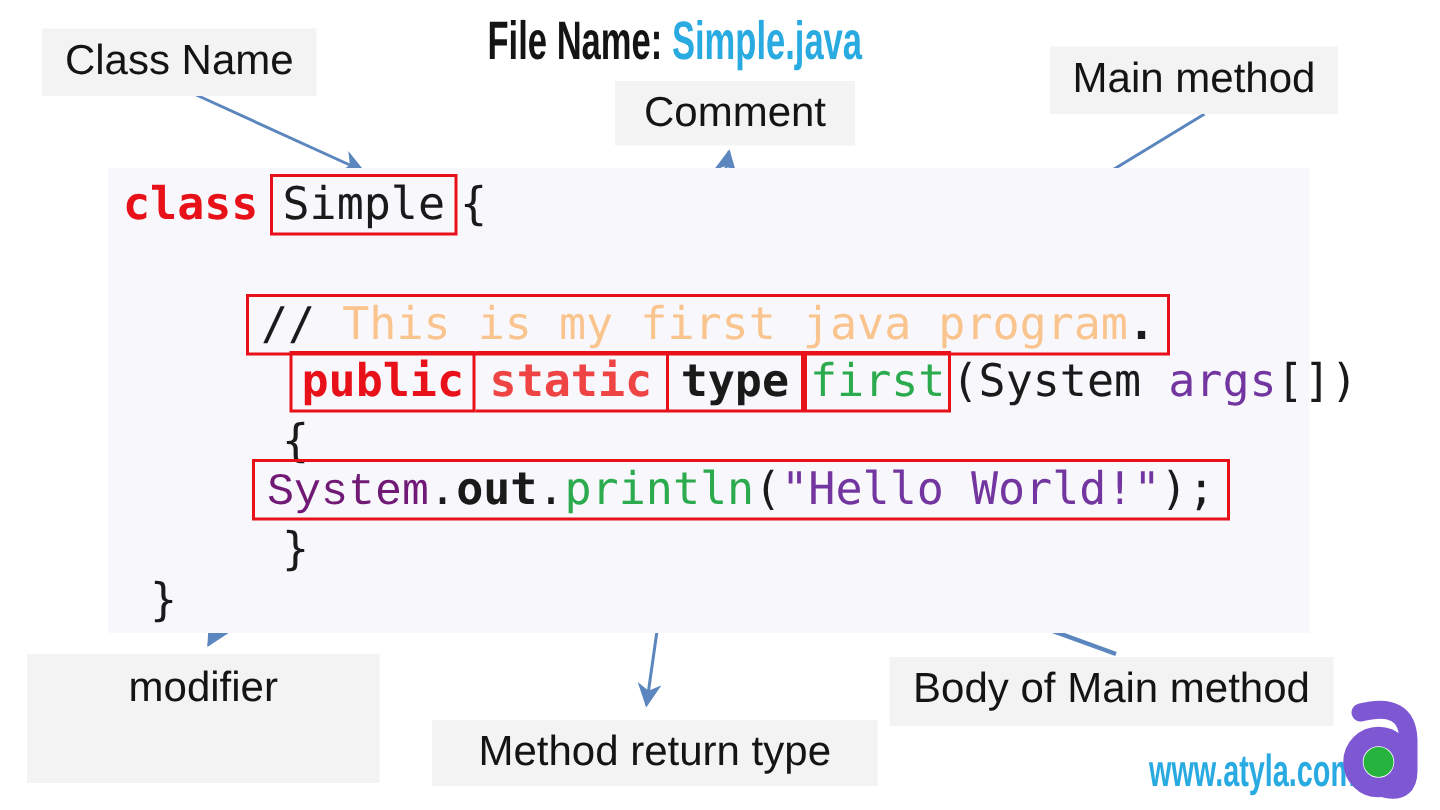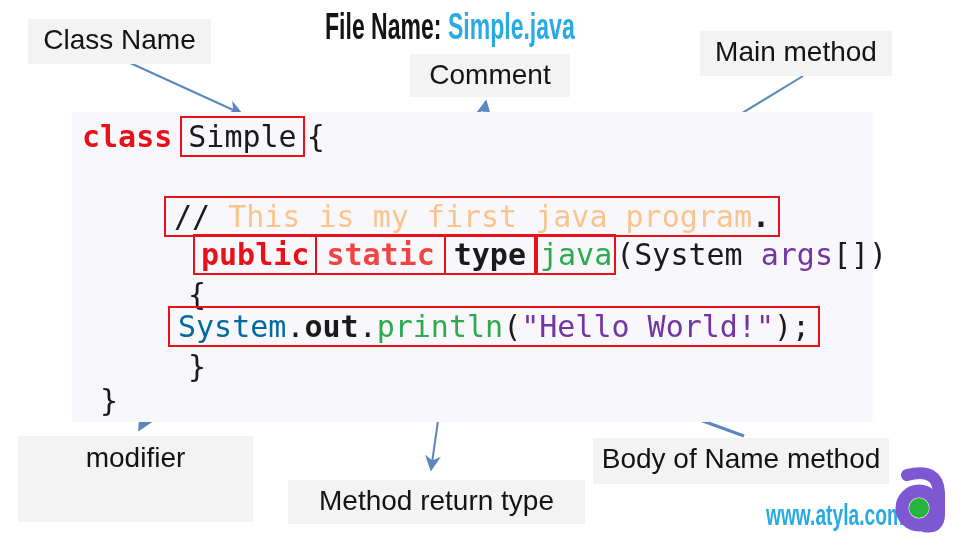--- a/index.html
+++ b/index.html
@@ -3,21 +3,21 @@
 <meta charset="utf-8">
 <style>
   html,body{margin:0;padding:0;background:#ffffff;}
   .canvas{position:relative;width:960px;height:540px;background:#ffffff;overflow:hidden;
           font-family:"Liberation Sans",sans-serif;}
   
   .codeblock{position:absolute;left:72px;top:112px;width:801px;height:310px;background:#f8f8fc;}
   .codeline{position:absolute;font-family:"DejaVu Sans Mono",monospace;font-size:30px;
             line-height:38px;white-space:pre;color:#1a1a1a;}
   .kw-red{color:#e8111a;font-weight:bold;}
-  .red{color:#0369a1;}
+  .red{color:#701a75;font-family:Liberation Mono, monospace;}
   .green{color:#2bab4d;}
   .green-b{color:#ef4444;font-weight:bold;}
   .purple{color:#7336a0;}
   .peach{color:#f9c48e;}
   .bold{font-weight:bold;}
   .box{border:2px solid #e8111a;padding:1px 8px;}
   .boxed-name{border:2px solid #e8111a;padding:1px 6px;margin:0 2px 0 8px;}
   .seg-public{border:2px solid #e8111a;border-right-width:2px;padding:1px 6px;margin-left:25px;}
   .seg-static{border-top:2px solid #e8111a;border-bottom:2px solid #e8111a;padding:1px 9px;}
   .seg-void{border:2px solid #e8111a;padding:1px 8px;}
@@ -56,28 +56,28 @@
 
   <div class="condensed filetitle"><span>File Name:</span><span class="cyan"> Simple.java</span></div>
 
   <div class="label" style="left:28px;top:19px;width:183px;height:45px;"><span>Class Name</span></div>
   <div class="label" style="left:410px;top:54px;width:160px;height:43px;"><span>Comment</span></div>
   <div class="label" style="left:700px;top:31px;width:192px;height:45px;"><span>Main method</span></div>
   <div class="label label2" style="left:18px;top:436px;width:235px;height:84px;padding-top:2px;">
     <div>modifier</div>
   </div>
   <div class="label" style="left:288px;top:480px;width:297px;height:44px;text-align:center;"><span>Method return type</span></div>
-  <div class="label" style="left:593px;top:438px;width:296px;height:46px;"><span>Body of Name method</span></div>
+  <div class="label" style="left:593px;top:438px;width:296px;height:46px;"><span>Body of Main method</span></div>
 
   <div class="codeblock">
     <div class="codeline" style="left:10px;top:6px;"><span class="kw-red">class</span><span class="boxed-name">Simple</span><span>{</span></div>
 
     <div class="codeline" style="left:92px;top:86px;"><span class="box"><span>//</span><span class="peach"> This is my first java program</span><span class="bold">.</span></span></div>
 
-    <div class="codeline" style="left:96px;top:124px;"><span class="seg-public kw-red">public</span><span class="seg-static green-b">static</span><span class="seg-void bold">type</span><span class="seg-main green">java</span><span>(System </span><span class="purple">args</span><span>[])</span></div>
+    <div class="codeline" style="left:96px;top:124px;"><span class="seg-public kw-red">public</span><span class="seg-static green-b">static</span><span class="seg-void bold">type</span><span class="seg-main green">first</span><span>(System </span><span class="purple">args</span><span>[])</span></div>
 
     <div class="codeline" style="left:116px;top:164px;"><span>{</span></div>
 
     <div class="codeline" style="left:96px;top:196px;"><span class="box"><span class="red">System</span><span>.</span><span class="bold">out</span><span>.</span><span class="green">println</span><span>(</span><span class="purple">"Hello World!"</span><span>);</span></span></div>
 
     <div class="codeline" style="left:116px;top:236px;"><span>}</span></div>
 
     <div class="codeline" style="left:28px;top:270px;"><span>}</span></div>
   </div>
 

